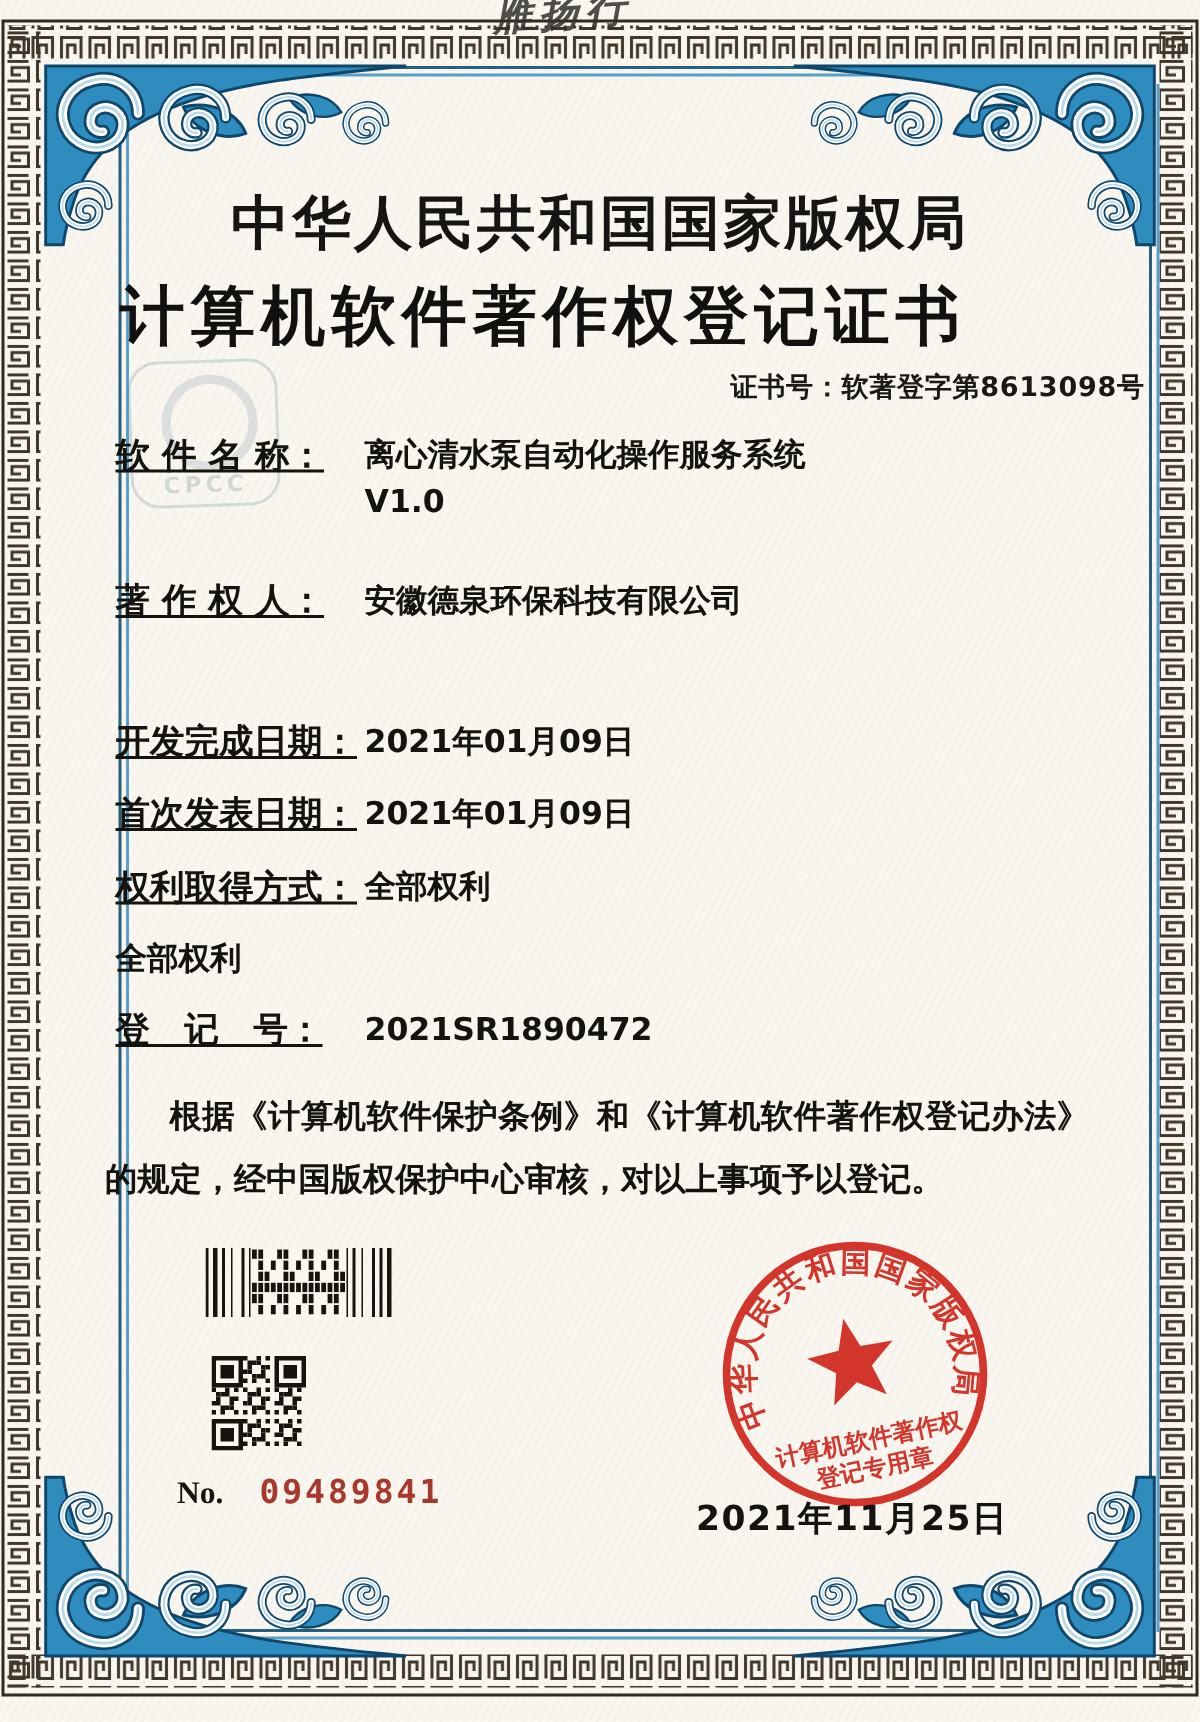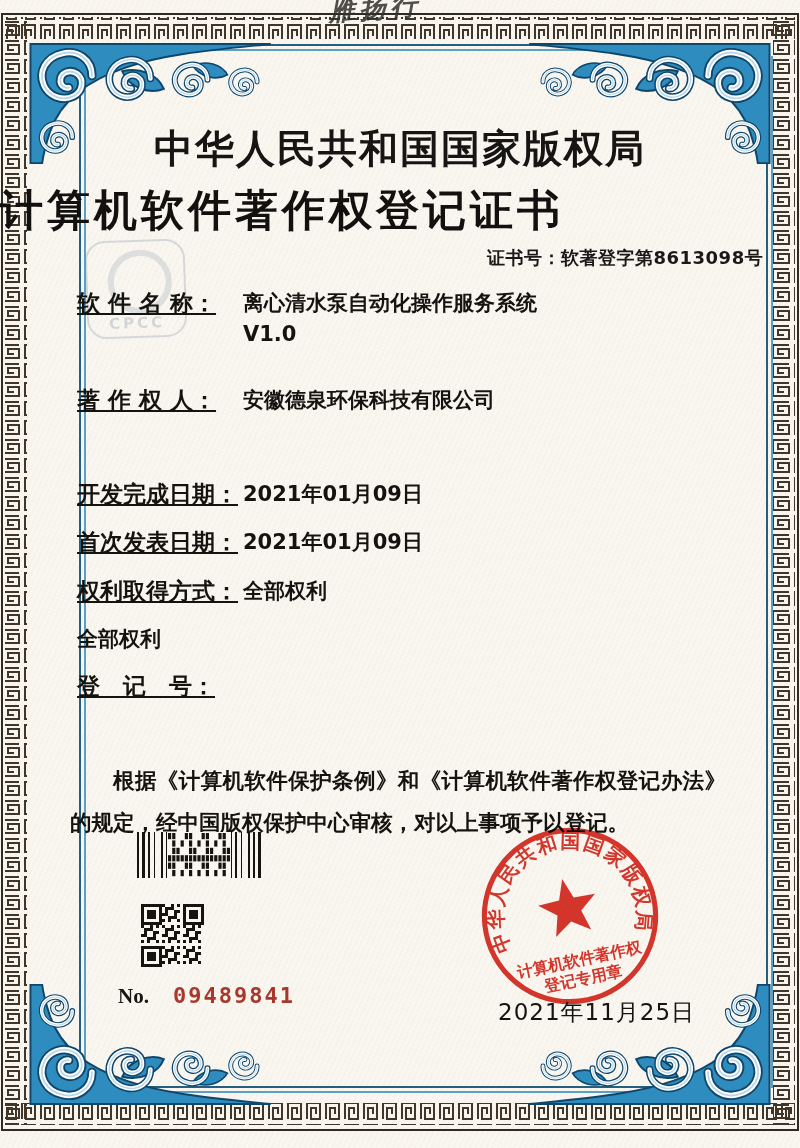--- a/index.html
+++ b/index.html
@@ -40,46 +40,46 @@
     border:6px solid rgba(140,155,170,.25);}
   .cpcc .lbl{position:absolute;bottom:4px;width:100%;text-align:center;
     font-weight:700;font-size:15px;letter-spacing:3px;color:rgba(140,155,170,.35);}
   
   .authority{
     top:122px;left:0;width:800px;text-align:center;z-index:4;
     font-family:"Liberation Serif","DejaVu Serif",serif;
     font-size:39px;font-weight:700;color:#161514;letter-spacing:2px;
   }
   .cert-title{
-    top:182px;left:0;width:644px;text-align:left;z-index:4;
+    top:182px;left:0;width:644px;text-align:right;z-index:4;
     font-family:"Liberation Serif","DejaVu Serif",serif;
     font-size:43px;font-weight:700;color:#121110;letter-spacing:4px;
   }
   .certno{top:246px;left:487px;z-index:4;font-size:18px;font-weight:700;color:#1a1918;}
   .certno span{letter-spacing:.5px;}
   
   .row{position:absolute;left:77px;display:flex;z-index:4;color:#14130f;}
   .row .lab{width:166px;font-size:23px;font-weight:700;flex:none;text-decoration:underline;}
   .row .val{font-size:21px;font-weight:700;line-height:31px;}
   
   .statement{
-    top:760px;left:70px;width:656px;z-index:4;
+    top:724px;left:70px;width:656px;z-index:4;
     font-size:21.5px;font-weight:600;color:#14130f;line-height:42px;text-indent:2em;
     text-align:justify;
   }
   
   .barcode{left:137px;top:832px;z-index:4;}
   .qr{left:141px;top:904px;z-index:4;}
   
   .serial{top:983px;left:118px;z-index:4;display:flex;align-items:baseline;}
   .serial .pre{font-family:"Liberation Serif","DejaVu Serif",serif;font-size:21px;font-weight:700;color:#17150f;}
   .serial .num{font-family:"DejaVu Sans Mono","Liberation Mono",monospace;font-size:22px;
     font-weight:700;color:#a8382c;margin-left:24px;letter-spacing:2px;}
   
-  .issue-date{top:997px;left:498px;z-index:4;font-size:23px;font-weight:400;
+  .issue-date{top:997px;left:464px;z-index:4;font-size:23px;font-weight:700;
     color:#14130f;letter-spacing:1px;}
   
   .seal{left:466px;top:812px;width:208px;height:208px;z-index:5;
     transform:rotate(-12deg);opacity:.92;mix-blend-mode:multiply;}
 </style>
 </head>
 <body>
 
 <svg width="0" height="0" style="position:absolute" aria-hidden="true">
   <defs>
@@ -185,20 +185,21 @@
   </div>
   <div class="row" style="top:576px">
     <span class="lab">权利取得方式：</span>
     <span class="val">全部权利</span>
   </div>
   <div class="row" style="top:624px">
     <span class="val">全部权利</span>
   </div>
   <div class="row" style="top:671px">
     <span class="lab">登　记　号：</span>
+    <span class="val">2021SR1890472</span>
   </div>
 
   <div class="abs statement">根据《计算机软件保护条例》和《计算机软件著作权登记办法》的规定，经中国版权保护中心审核，对以上事项予以登记。</div>
 
   <div class="abs barcode">
     <svg width="126" height="47">
         <rect x="0" y="0" width="2" height="46" fill="#17130e"></rect>
         <rect x="5" y="0" width="3" height="46" fill="#17130e"></rect>
         <rect x="11" y="0" width="2" height="46" fill="#17130e"></rect>
         <rect x="17" y="0" width="1" height="46" fill="#17130e"></rect>

